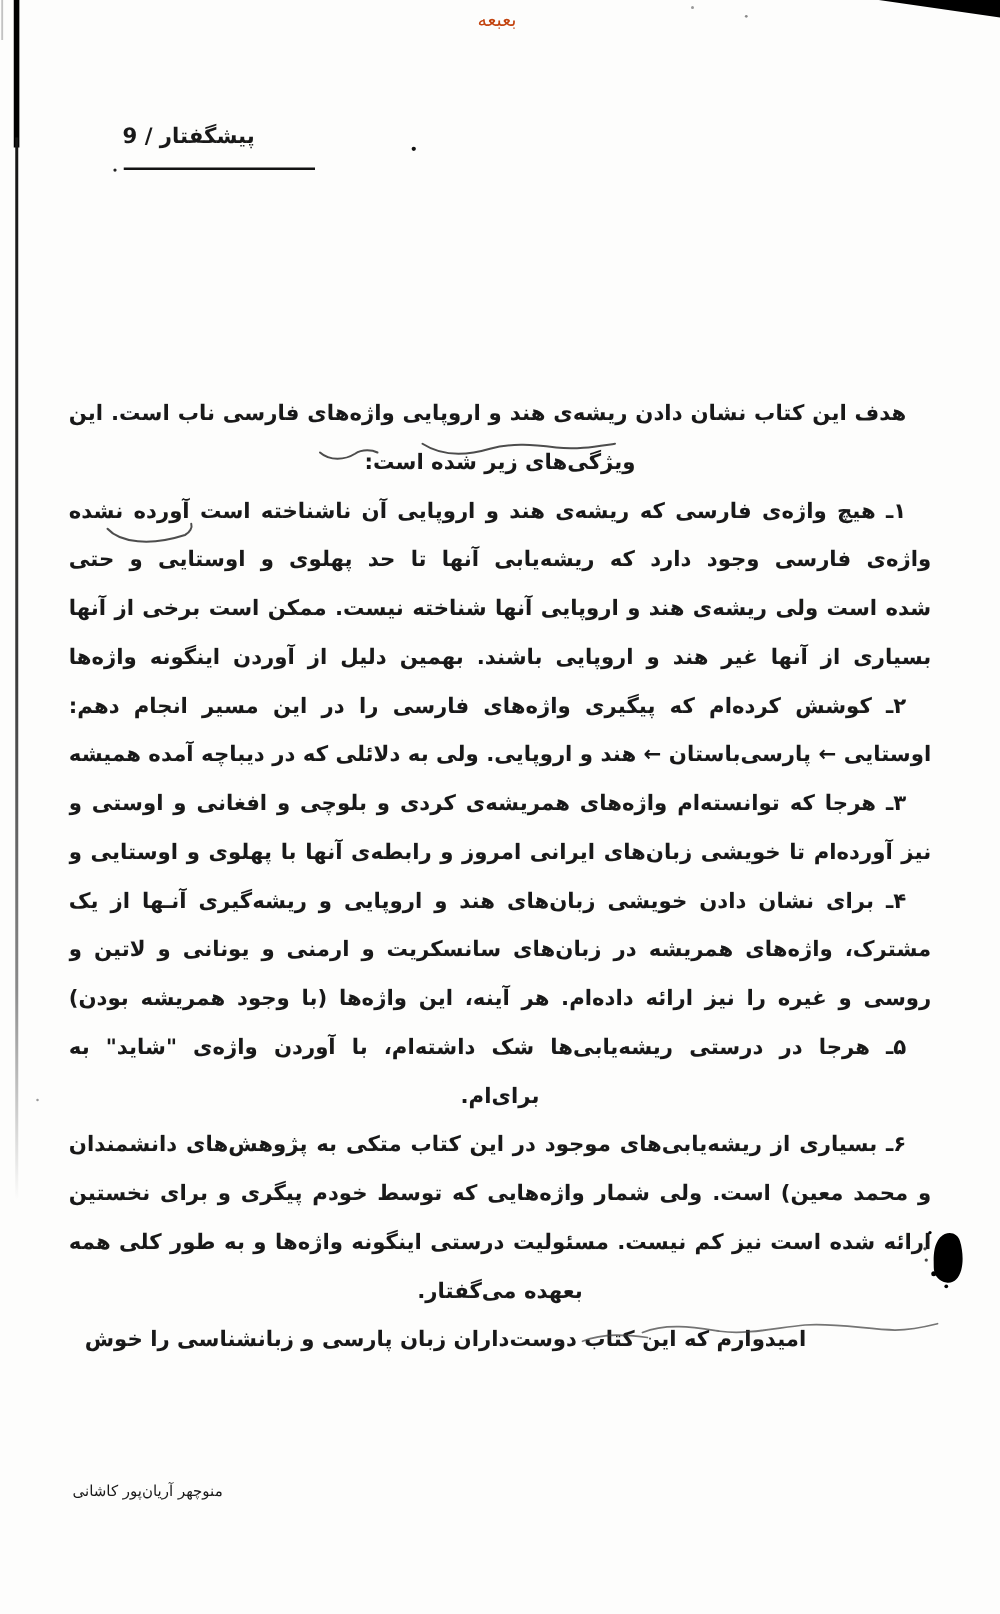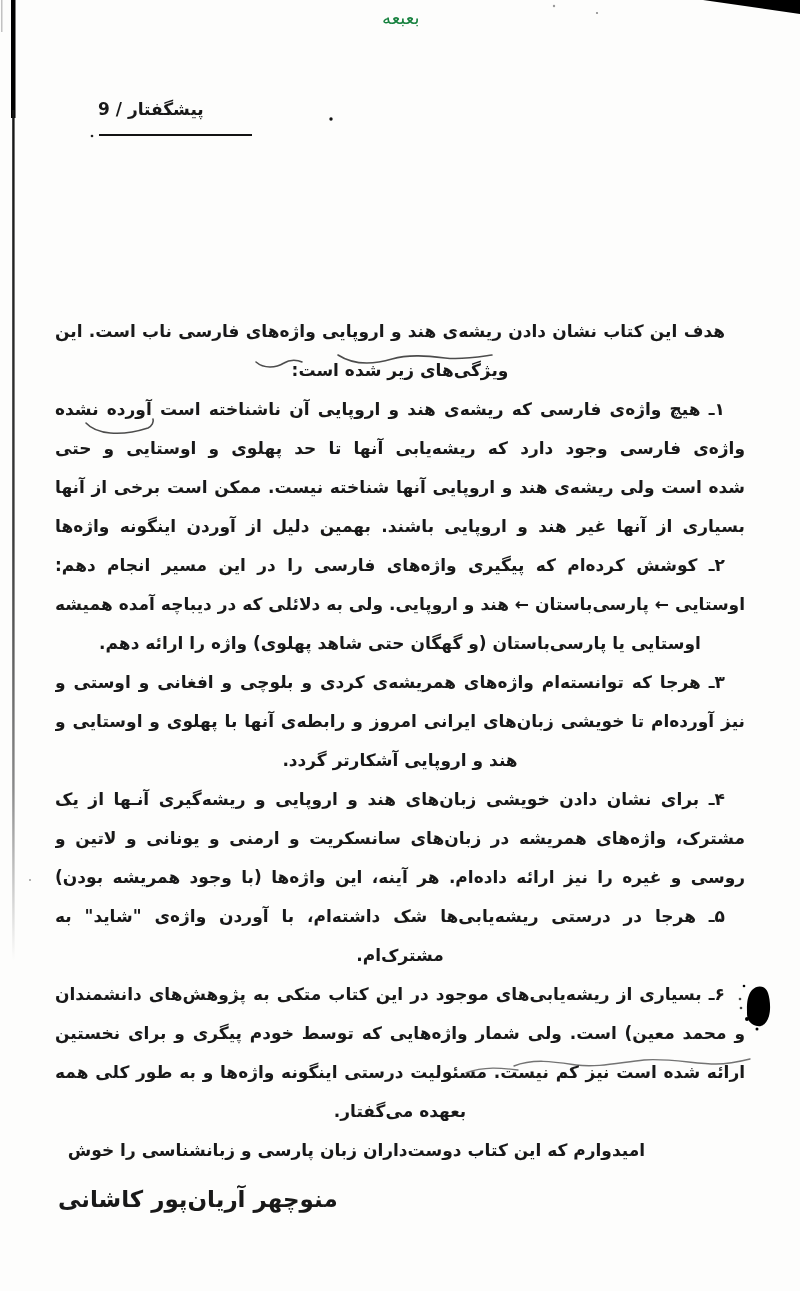--- a/index.html
+++ b/index.html
@@ -5,34 +5,34 @@
   html,body{margin:0;padding:0;background:#e8e8e8;}
   .page{
     position:relative;width:800px;height:1291px;margin:0 auto;
     background:#fdfdfc;overflow:hidden;
     font-family:"DejaVu Sans",sans-serif;color:#191919;
   }
   
   .hdr{position:absolute;top:99px;left:98px;font-size:17px;font-weight:700;direction:rtl;white-space:nowrap;}
   .hdr-rule{position:absolute;top:134px;left:99px;width:153px;height:2px;background:#131313;}
   
-  .wm-top{position:absolute;top:7px;left:382px;font-size:18px;color:#15803d;direction:rtl;}
+  .wm-top{position:absolute;top:7px;left:382px;font-size:15px;color:#c2410c;direction:rtl;}
   .wm-bottom{position:absolute;top:1255px;left:17px;font-size:19px;color:#b5b9c0;
     font-family:"Liberation Sans","DejaVu Sans",sans-serif;letter-spacing:.3px;}
   
   .title{position:absolute;top:266px;left:50px;right:0;text-align:center;
     font-size:23px;font-weight:800;direction:rtl;}
   
   .body{position:absolute;top:312px;left:55px;right:55px;direction:rtl;}
   .line{height:39px;line-height:39px;font-size:17px;font-weight:700;overflow:hidden;}
   .j{text-align:justify;text-align-last:justify;}
   .r{text-align:center;}
   .ind{padding-right:20px;}
   .close{text-align:right;padding-right:100px;}
-  .sig{position:absolute;top:1186px;left:58px;font-size:23px;font-weight:700;direction:rtl;white-space:nowrap;}
+  .sig{position:absolute;top:1186px;left:58px;font-size:12px;font-weight:400;direction:rtl;white-space:nowrap;}
   
   .artifacts{position:absolute;left:0;top:0;pointer-events:none;}
 </style>
 </head>
 <body>
 
 <div class="page">
 
   <div class="hdr">پیشگفتار / 9</div>
   <div class="hdr-rule"></div>
@@ -44,32 +44,30 @@
     <div class="line j ind">هدف این کتاب نشان دادن ریشه‌ی هند و اروپایی واژه‌های فارسی ناب است. این هدف موجب</div>
     <div class="line r">ویژگی‌های زیر شده است:</div>
 
     <div class="line j ind">۱ـ هیچ واژه‌ی فارسی که ریشه‌ی هند و اروپایی آن ناشناخته است آورده نشده است. صدها</div>
     <div class="line j">واژه‌ی فارسی وجود دارد که ریشه‌یابی آنها تا حد پهلوی و اوستایی و حتی پارسی‌باستان پیگیری</div>
     <div class="line j">شده است ولی ریشه‌ی هند و اروپایی آنها شناخته نیست. ممکن است برخی از آنها هند و اروپایی و</div>
     <div class="line j">بسیاری از آنها غیر هند و اروپایی باشند. بهمین دلیل از آوردن اینگونه واژه‌ها خودداری کرده‌ام.</div>
 
     <div class="line j ind">۲ـ کوشش کرده‌ام که پیگیری واژه‌های فارسی را در این مسیر انجام دهم: فارسی ← پهلوی ←</div>
     <div class="line j">اوستایی ← پارسی‌باستان ← هند و اروپایی. ولی به دلائلی که در دیباچه آمده همیشه نتوانسته‌ام شاهد</div>
-    <div class="line r">اوستایی یا پارسی‌باستان (و گهگان حتی شاهد پهلوی) واژه را ارائه دهم.</div>
 
     <div class="line j ind">۳ـ هرجا که توانسته‌ام واژه‌های همریشه‌ی کردی و بلوچی و افغانی و اوستی و سغدی و ختنی را</div>
     <div class="line j">نیز آورده‌ام تا خویشی زبان‌های ایرانی امروز و رابطه‌ی آنها با پهلوی و اوستایی و پارسی‌باستان و</div>
-    <div class="line r">هند و اروپایی آشکارتر گردد.</div>
 
     <div class="line j ind">۴ـ برای نشان دادن خویشی زبان‌های هند و اروپایی و ریشه‌گیری آنـها از یک سـرچشـمه‌ی</div>
     <div class="line j">مشترک، واژه‌های همریشه در زبان‌های سانسکریت و ارمنی و یونانی و لاتین و آلمانی و انگلیسی و</div>
     <div class="line j">روسی و غیره را نیز ارائه داده‌ام. هر آینه، این واژه‌ها (با وجود همریشه بودن) همیشه هم معنی نیستند.</div>
 
     <div class="line j ind">۵ـ هرجا در درستی ریشه‌یابی‌ها شک داشته‌ام، با آوردن واژه‌ی "شاید" به خـوانـنده هشـدار</div>
-    <div class="line r">مشترک‌ام.</div>
+    <div class="line r">برای‌ام.</div>
 
     <div class="line j ind">۶ـ بسیاری از ریشه‌یابی‌های موجود در این کتاب متکی به پژوهش‌های دانشمندان پیشین (به ویژه</div>
     <div class="line j">و محمد معین) است. ولی شمار واژه‌هایی که توسط خودم پیگری و برای نخستین بار J.POKORNY</div>
     <div class="line j">ارائه شده است نیز کم نیست. مسئولیت درستی اینگونه واژه‌ها و به طور کلی همه مطالب این کتاب را</div>
     <div class="line r">بعهده می‌گفتار.</div>
 
     <div class="line close">امیدوارم که این کتاب دوست‌داران زبان پارسی و زبانشناسی را خوش آید.</div>
   </div>
 
   <div class="sig">منوچهر آریان‌پور کاشانی</div>

